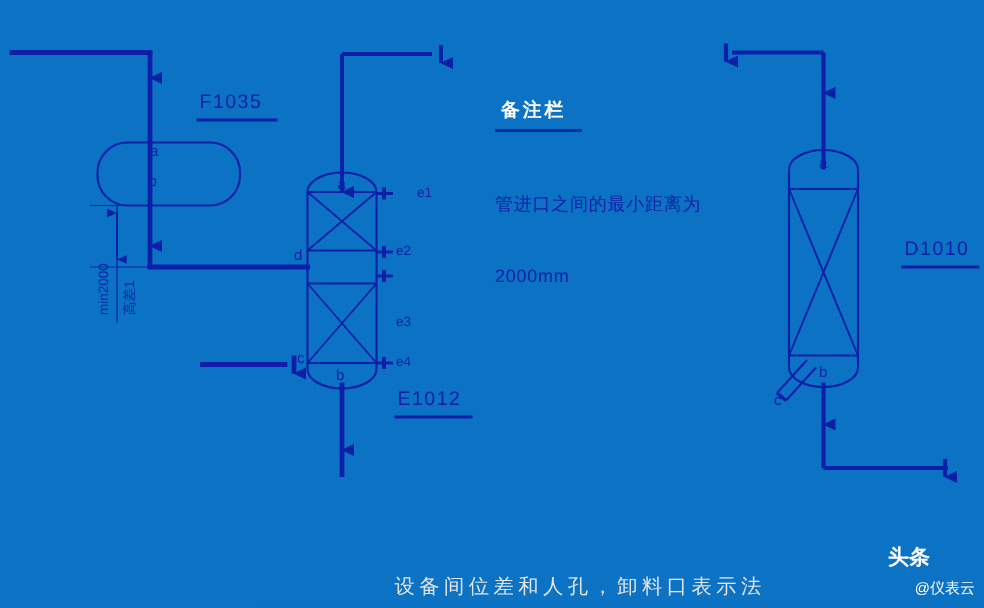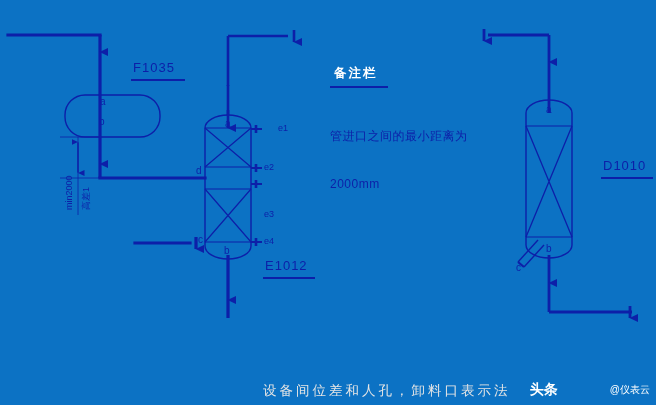--- a/index.html
+++ b/index.html
@@ -74,20 +74,21 @@
     position: absolute;
     right: 6px;
     bottom: 6px;
     display: flex;
     align-items: center;
     gap: 4px;
     color: #ffffff;
     font-size: 14px;
     font-weight: bold;
     font-family: "Liberation Sans", sans-serif;
+    flex-direction: column;
   }
   .wm-mark {
     color: #ffffff;
     font-size: 14px;
     font-weight: bold;
   }
   .wm-name {
     color: #ffffff;
     font-size: 10px;
     font-weight: normal;

